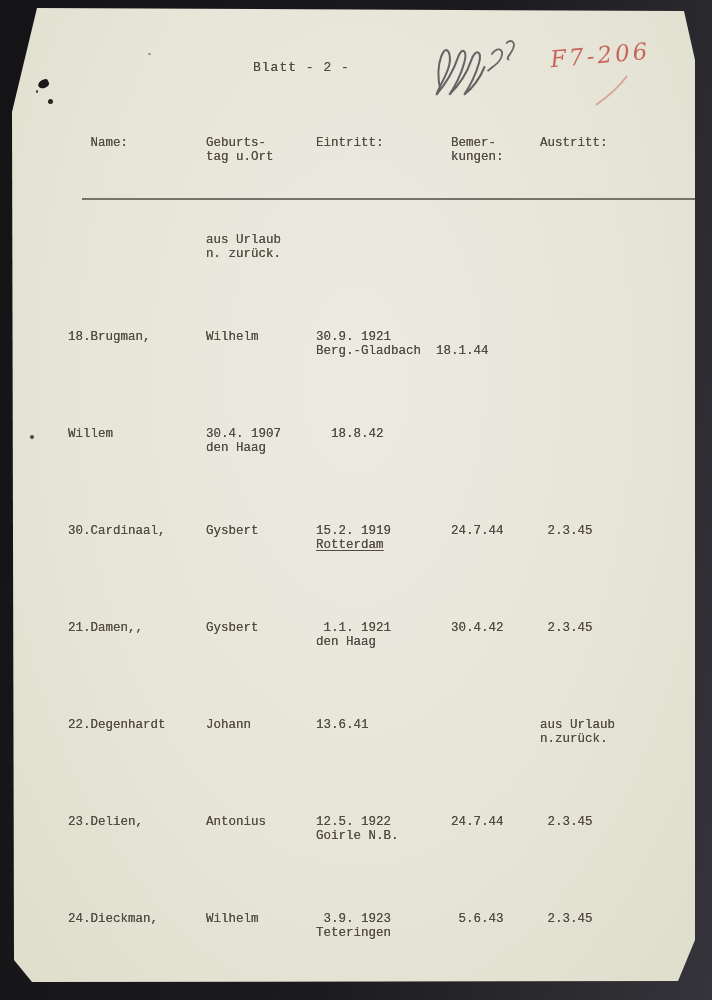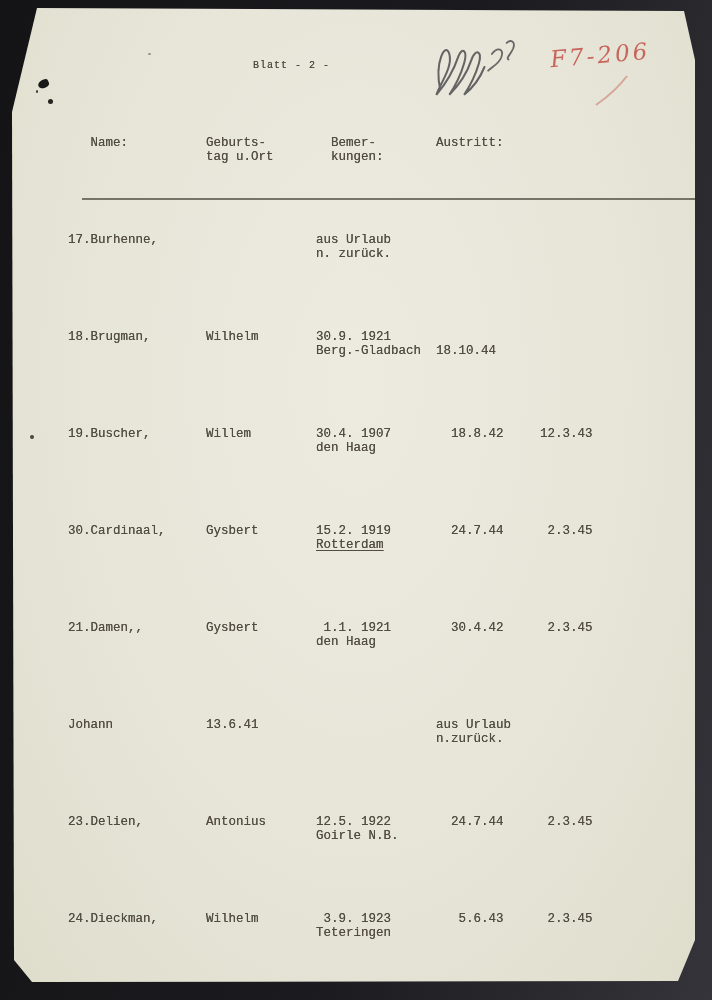--- a/index.html
+++ b/index.html
@@ -8,21 +8,21 @@
     background:linear-gradient(100deg,#141416 0%,#1b1b1f 55%,#34343a 100%);
     font-family:"Liberation Mono","DejaVu Sans Mono",monospace;
   }
   #paper{
     position:absolute;left:0;top:0;width:712px;height:1000px;
     background:radial-gradient(ellipse at 50% 38%, #edebe0 0%, #e7e5d8 55%, #dedcca 100%);
     clip-path:polygon(37px 8px,684px 11px,695px 60px,695px 940px,678px 981px,32px 982px,14px 960px,12px 112px);
   }
   .type{color:#514b41;text-shadow:0 0 0.6px rgba(80,74,64,.85);}
   #sheet-label{
-    position:absolute;left:253px;top:60px;font-size:10px;letter-spacing:1px;white-space:pre;font-family:Liberation Mono, monospace;
+    position:absolute;left:253px;top:60px;font-size:13px;letter-spacing:1px;white-space:pre;font-family:Liberation Mono, monospace;
   }
   
   #pencil-scribble{position:absolute;left:424px;top:30px;}
   #red-ref{
     position:absolute;left:550px;top:42px;font-size:23px;font-style:italic;
     letter-spacing:3px;transform:rotate(-5deg);white-space:pre;
     font-family:"DejaVu Serif","Liberation Serif",serif;opacity:.85;
   }
   #red-tail{position:absolute;left:0;top:0;pointer-events:none;}
   
@@ -62,75 +62,69 @@
 
     <div id="table" class="type">
       <div class="grid">
         <div class="cell">
           <div class="ln">   Name:</div><div class="ln"></div>
         </div>
         <div class="cell">
           <div class="ln">Geburts-</div><div class="ln">tag u.Ort</div>
         </div>
         <div class="cell">
+          <div class="ln">Eintritt:</div><div class="ln"></div>
+        </div>
+        <div class="cell">
           <div class="ln">  Bemer-</div><div class="ln">  kungen:</div>
         </div>
         <div class="cell">
           <div class="ln">Austritt:</div><div class="ln"></div>
         </div>
       </div>
       <div id="header-underline"></div>
       <div id="rows">
   <div class="grid row">
     <div class="cell">
-      <div class="ln">17.Burhenne,</div><div class="ln"></div>
-    </div>
-    <div class="cell">
       <div class="ln"></div><div class="ln"></div>
     </div>
     <div class="cell">
       <div class="ln">aus Urlaub</div><div class="ln">n. zurück.</div>
     </div>
   </div>
 
   <div class="grid row">
     <div class="cell">
       <div class="ln">18.Brugman,</div><div class="ln"></div>
     </div>
     <div class="cell">
       <div class="ln">Wilhelm</div><div class="ln"></div>
     </div>
     <div class="cell">
       <div class="ln">30.9. 1921</div><div class="ln"><span>Berg.-Gladbach</span></div>
     </div>
     <div class="cell">
-      <div class="ln"></div><div class="ln">18.10.44</div>
-    </div>
-    <div class="cell">
-      <div class="ln"></div><div class="ln"></div>
-    </div>
-  </div>
-
-  <div class="grid row">
-    <div class="cell">
-      <div class="ln">19.Buscher,</div><div class="ln"></div>
-    </div>
+      <div class="ln"></div><div class="ln">18.1.44</div>
+    </div>
+    <div class="cell">
+      <div class="ln"></div><div class="ln"></div>
+    </div>
+  </div>
+
+  <div class="grid row">
     <div class="cell">
       <div class="ln">Willem</div><div class="ln"></div>
     </div>
     <div class="cell">
       <div class="ln">30.4. 1907</div><div class="ln"><span>den Haag</span></div>
     </div>
     <div class="cell">
       <div class="ln">  18.8.42</div><div class="ln"></div>
     </div>
     <div class="cell">
-      <div class="ln">12.3.43</div><div class="ln"></div>
-    </div>
-    <div class="cell">
       <div class="ln"></div><div class="ln"></div>
     </div>
   </div>
 
   <div class="grid row">
     <div class="cell">
       <div class="ln">30.Cardinaal,</div><div class="ln"></div>
     </div>
     <div class="cell">
       <div class="ln">Gysbert</div><div class="ln"></div>
@@ -164,20 +158,23 @@
     </div>
     <div class="cell">
       <div class="ln"> 2.3.45</div><div class="ln"></div>
     </div>
     <div class="cell">
       <div class="ln"></div><div class="ln"></div>
     </div>
   </div>
 
   <div class="grid row">
+    <div class="cell">
+      <div class="ln">22.Degenhardt</div><div class="ln"></div>
+    </div>
     <div class="cell">
       <div class="ln">Johann</div><div class="ln"></div>
     </div>
     <div class="cell">
       <div class="ln">13.6.41</div><div class="ln"></div>
     </div>
     <div class="cell">
       <div class="ln"></div><div class="ln"></div>
     </div>
     <div class="cell">

